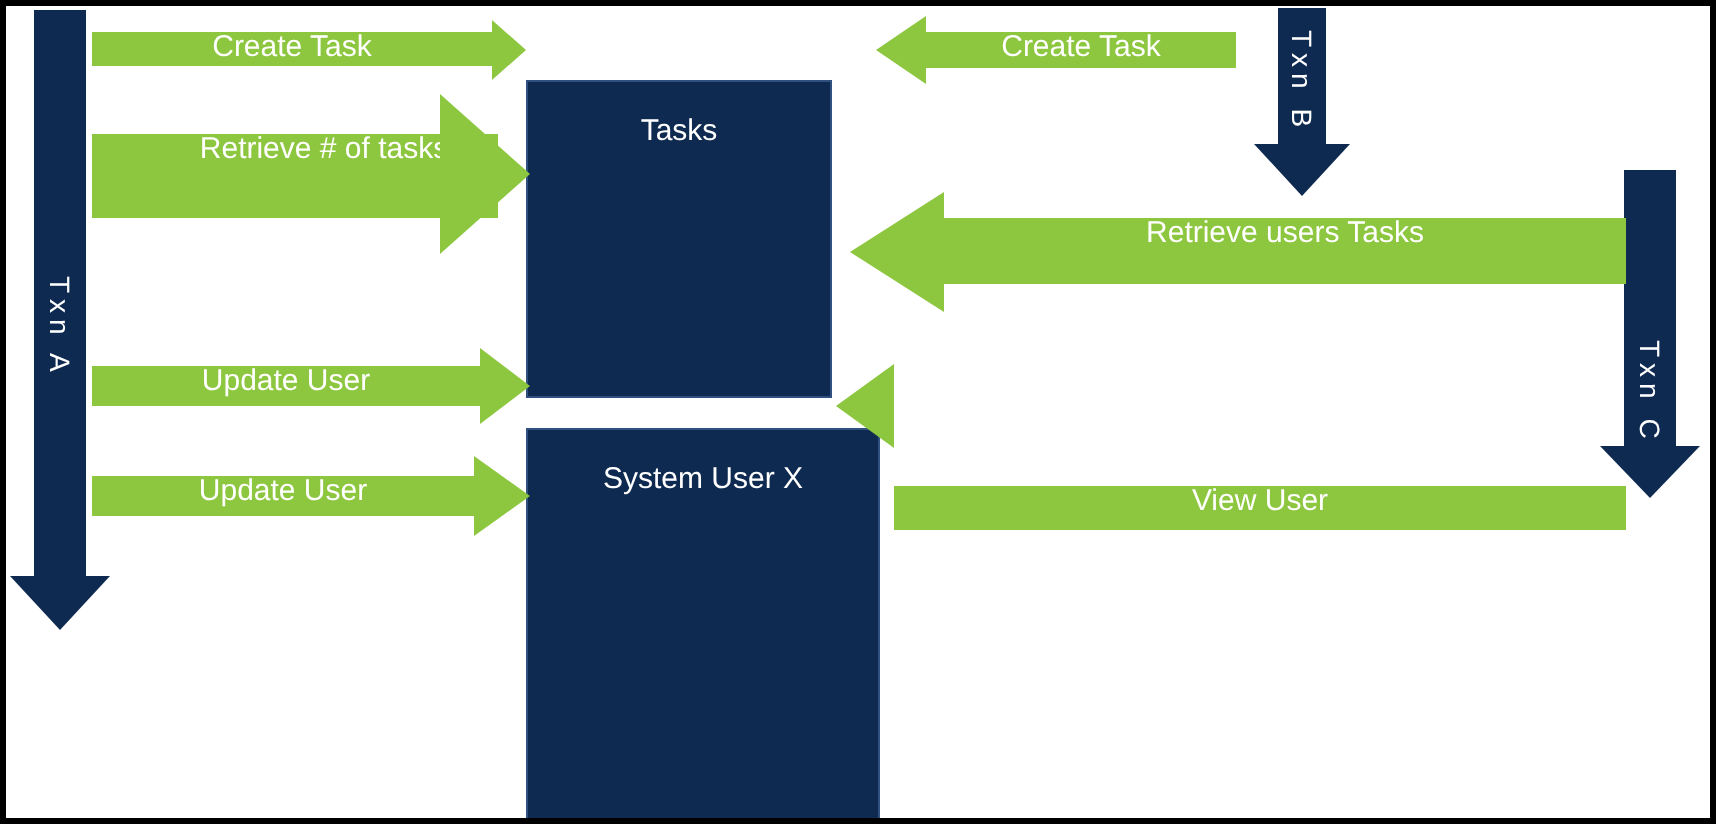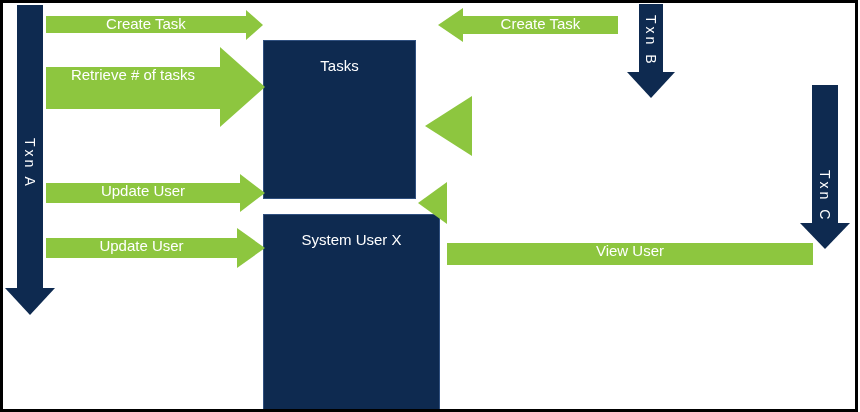--- a/index.html
+++ b/index.html
@@ -102,41 +102,44 @@
   </div>
   <div class="shape box" style="left:263px; top:178px; width:177px; height:222px;">
     <span>System User X</span>
   </div>
 
   <div class="shape hbody" style="left:46px; top:16px; width:200px; height:17px;">
     <span>Create Task</span>
   </div>
   <div class="shape hhead-right" style="left:246px; top:10px; border-width:15px 0 15px 17px;"></div>
 
-  <div class="shape hbody" style="left:46px; top:67px; width:174px; height:42px;">
+  <div class="shape hbody" style="left:46px; top:67px; width:174px; height:42px;padding-left:29px;">
     <span>Retrieve # of tasks</span>
   </div>
   <div class="shape hhead-right" style="left:220px; top:47px; border-width:40.5px 0 40.5px 45px;"></div>
 
   <div class="shape hbody" style="left:46px; top:183px; width:194px; height:20px;">
     <span>Update User</span>
   </div>
   <div class="shape hhead-right" style="left:240px; top:174px; border-width:19px 0 19px 25px;"></div>
 
   <div class="shape hbody" style="left:46px; top:238px; width:191px; height:20px;">
     <span>Update User</span>
   </div>
   <div class="shape hhead-right" style="left:237px; top:228px; border-width:20px 0 20px 28px;"></div>
 
   <div class="shape hhead-left" style="left:438px; top:8px; border-width:17px 25px 17px 0;"></div>
   <div class="shape hbody" style="left:463px; top:16px; width:155px; height:18px;">
     <span>Create Task</span>
   </div>
 
   <div class="shape hhead-left" style="left:425px; top:96px; border-width:30.5px 47px 30.5px 0;"></div>
+  <div class="shape hbody" style="left:472px; top:109px; width:341px; height:33px;">
+    <span>Retrieve users Tasks</span>
+  </div>
 
   <div class="shape hhead-left" style="left:418px; top:182px; border-width:21.5px 29px 21.5px 0;"></div>
   <div class="shape hbody" style="left:447px; top:195px; width:366px; height:22px;margin-top:48px;">
     <span>View User</span>
   </div>
 
   <div class="frame"></div>
 </div>
 
 </body></html>

